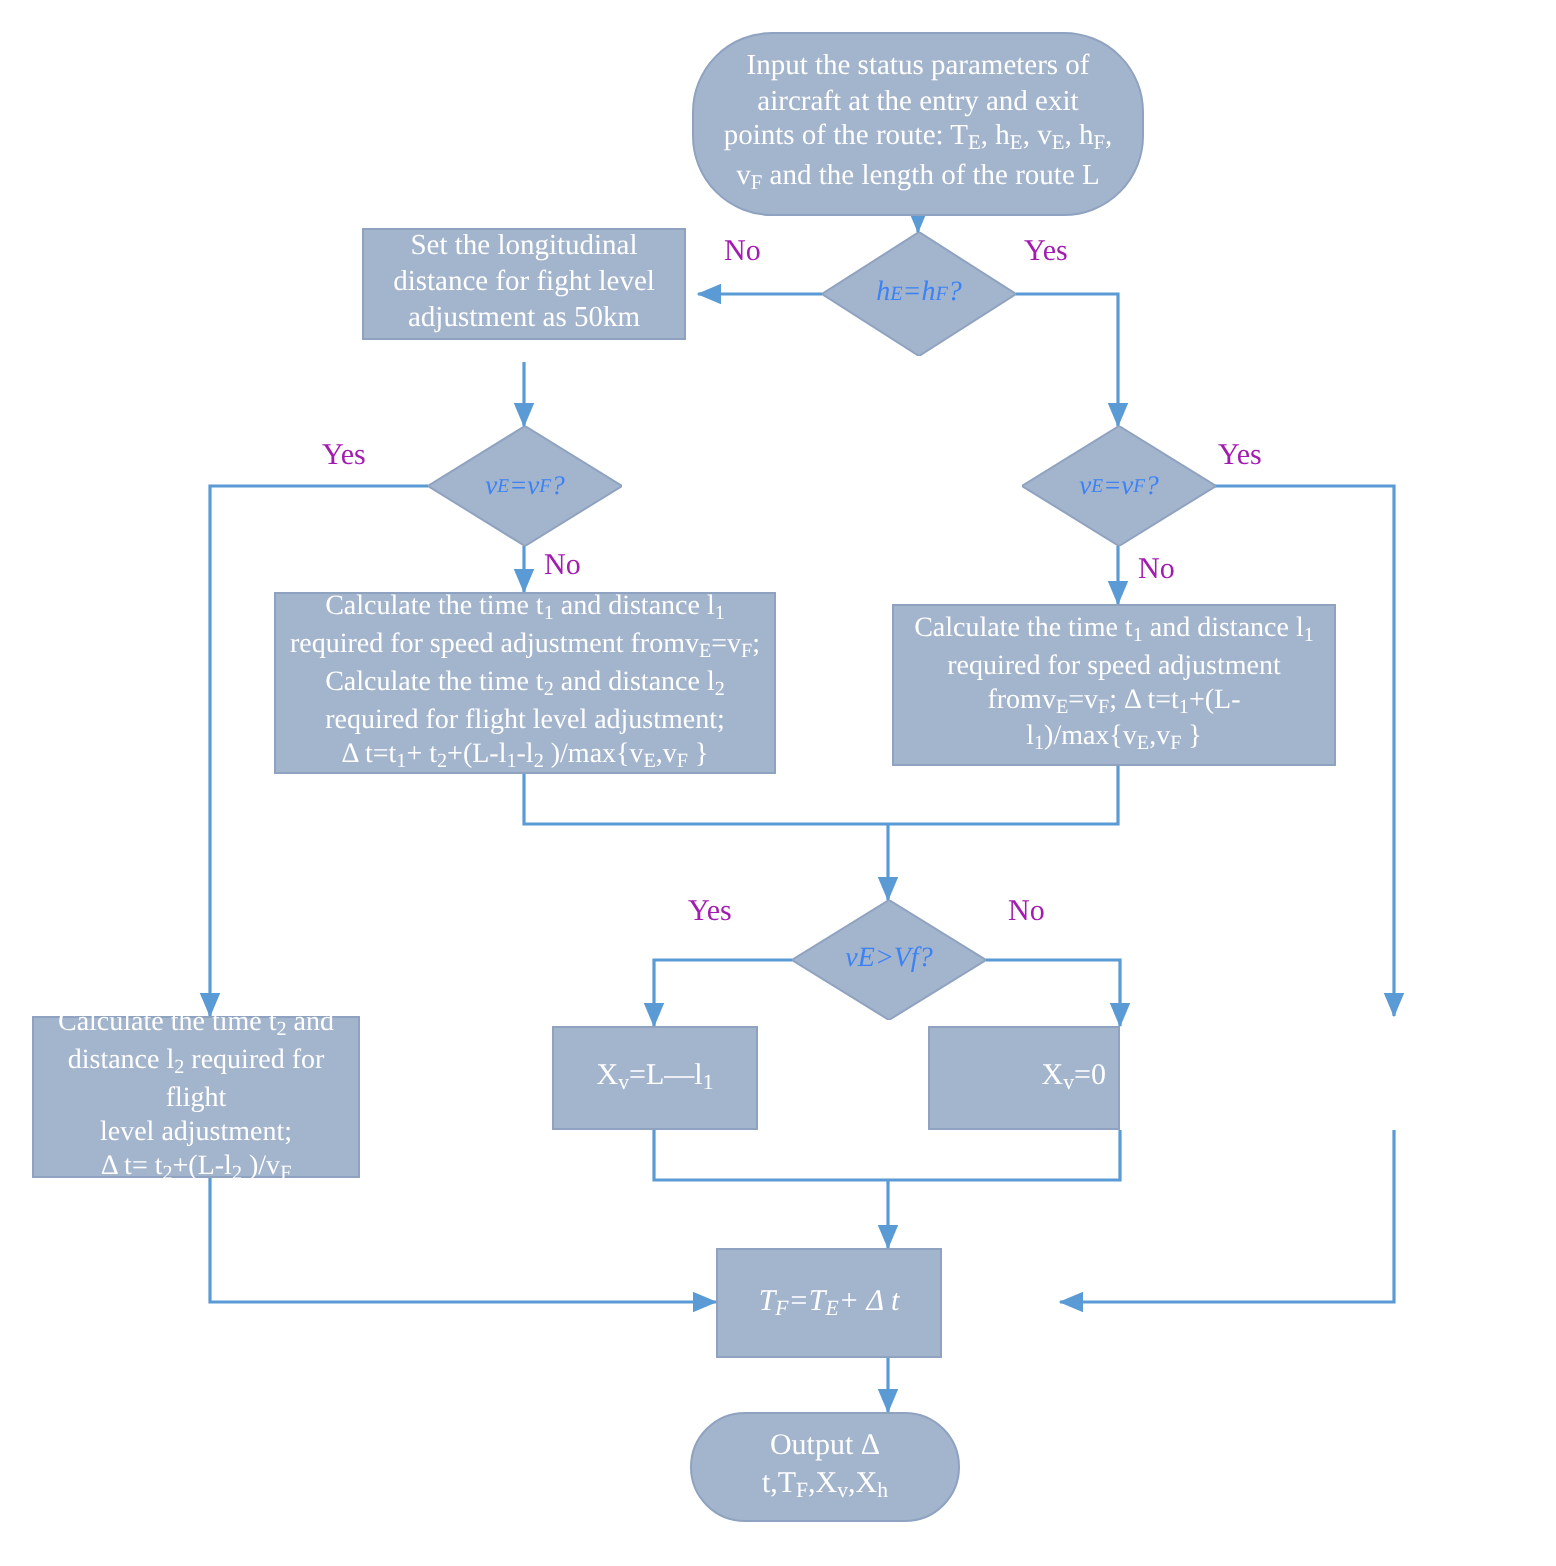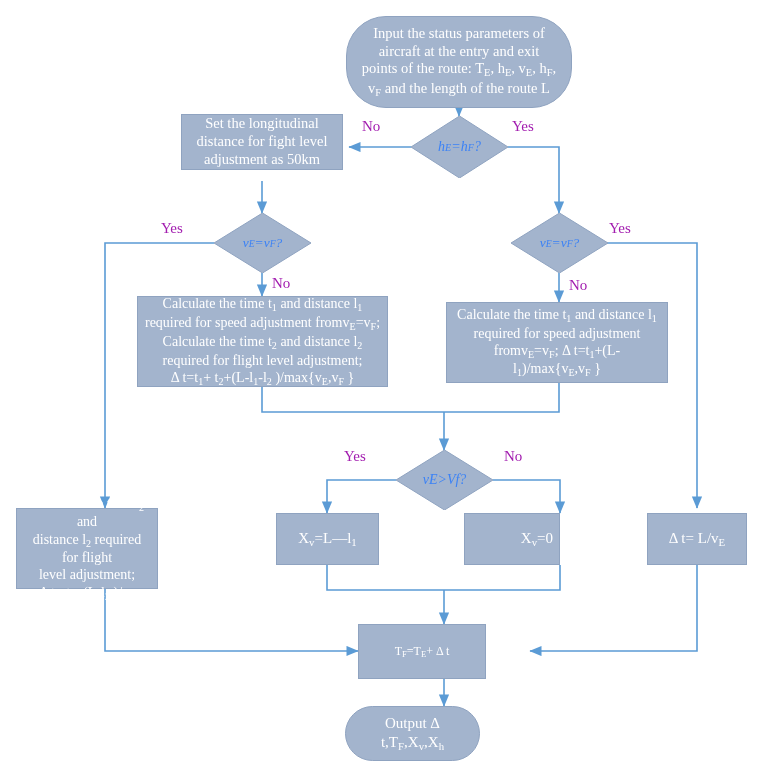--- a/index.html
+++ b/index.html
@@ -183,29 +183,26 @@
   </div>
 
   <div class="node process" style="left:276px; top:513px; width:103px; height:52px; font-size:15px;">
     <div class="txt">X<sub>v</sub>=L—l<sub>1</sub></div>
   </div>
 
   <div class="node process" style="left:464px; top:513px; width:96px; height:52px; font-size:15px;text-align:right;">
     <div class="txt">X<sub>v</sub>=0</div>
   </div>
 
-  <div class="node process" style="left:16px; top:508px; width:142px; height:81px; font-size:14px;">
+  <div class="node process" style="left:16px; top:508px; width:164px; height:81px; font-size:14px;">
     <div class="txt">Calculate the time  t<sub>2</sub> and<br>distance l<sub>2</sub> required for flight<br>level adjustment;<br>Δ t= t<sub>2</sub>+(L-l<sub>2</sub> )/v<sub>F</sub></div>
   </div>
 
-  <div class="node process" style="left:647px; top:513px; width:100px; height:52px; font-size:15px;">
-    <div class="txt">Δ t= L/v<sub>E</sub></div>
-  </div>
-
-  <div class="node process" style="left:358px; top:624px; width:128px; height:55px; font-size:12px;">
+
+  <div class="node process" style="left:358px; top:624px; width:113px; height:55px; font-size:15px;font-style:italic;">
     <div class="txt">T<sub>F</sub>=T<sub>E</sub>+ Δ t</div>
   </div>
 
   <div class="node terminator" style="left:345px; top:706px; width:135px; height:55px; font-size:15px;">
     <div class="txt">Output Δ t,T<sub>F</sub>,X<sub>v</sub>,X<sub>h</sub></div>
   </div>
 
   <div class="edgelabel" style="left:362px; top:118px;">No</div>
   <div class="edgelabel" style="left:512px; top:118px;">Yes</div>
 

